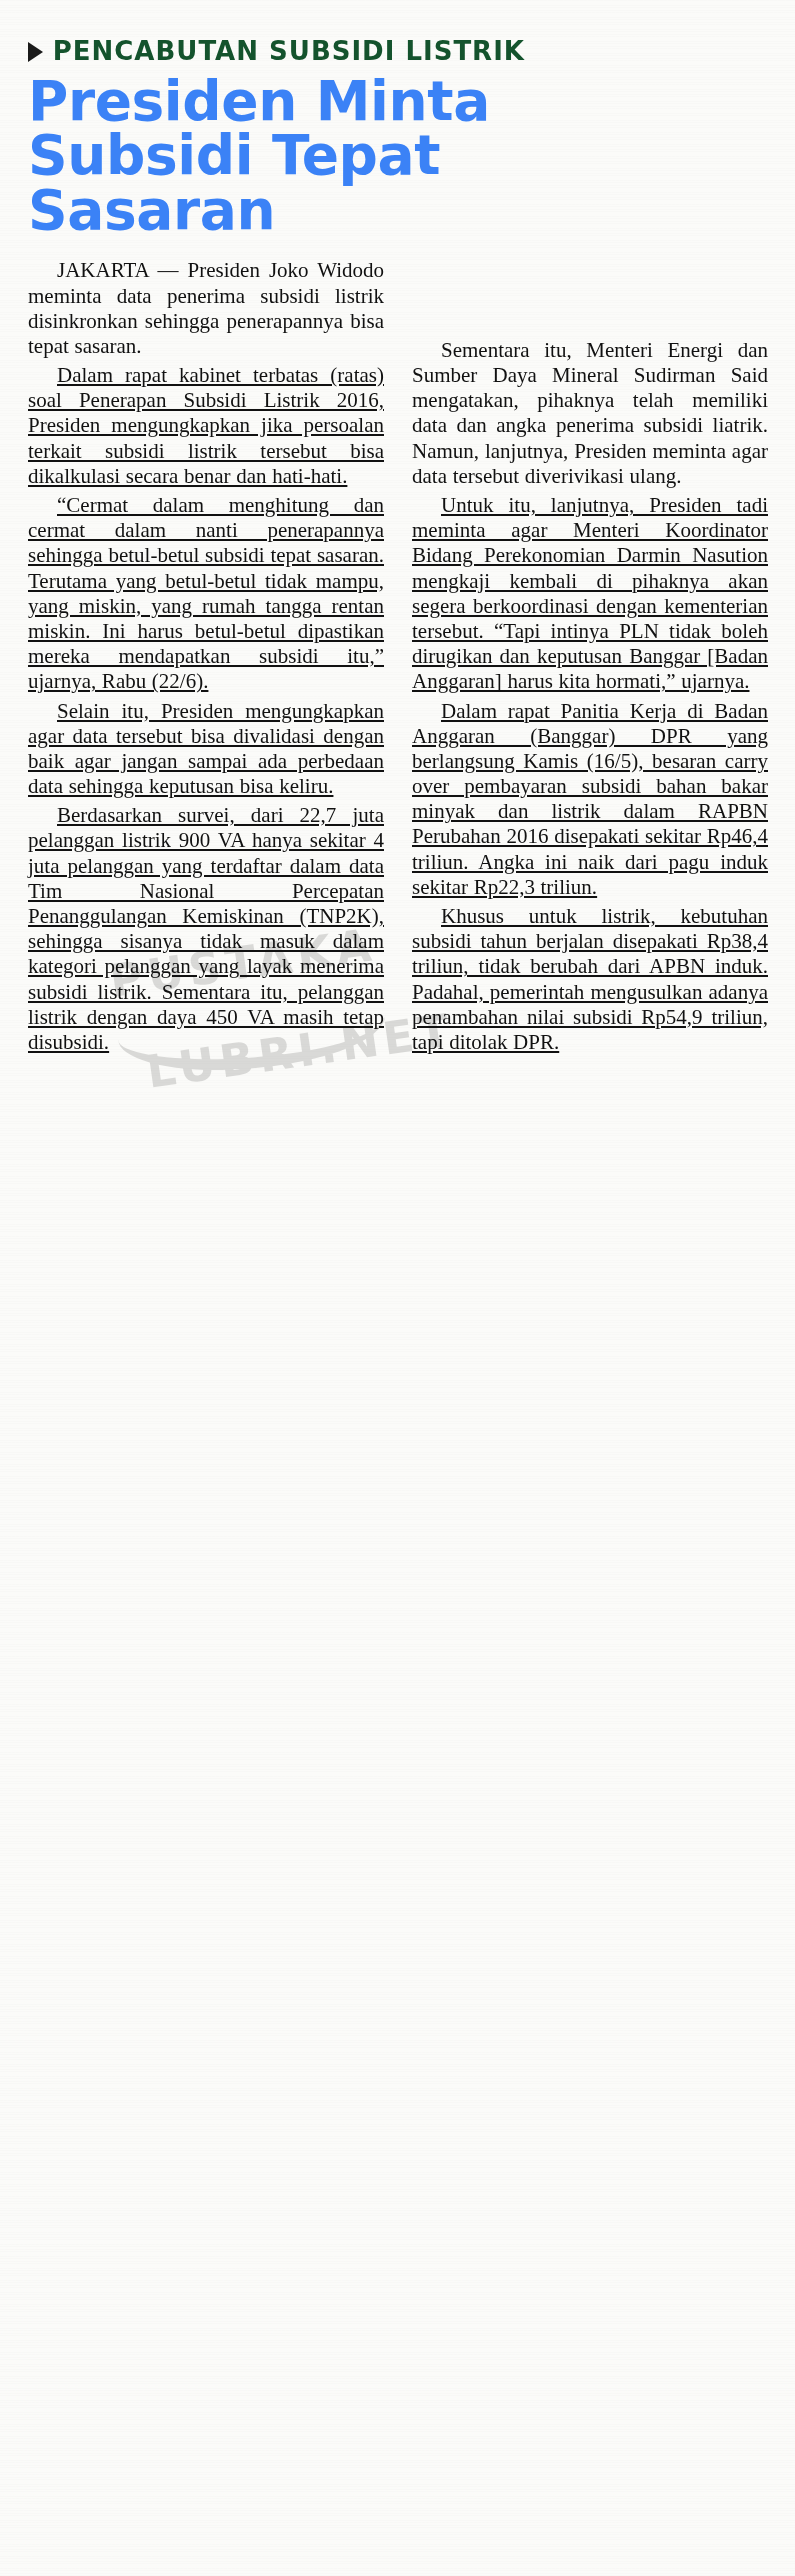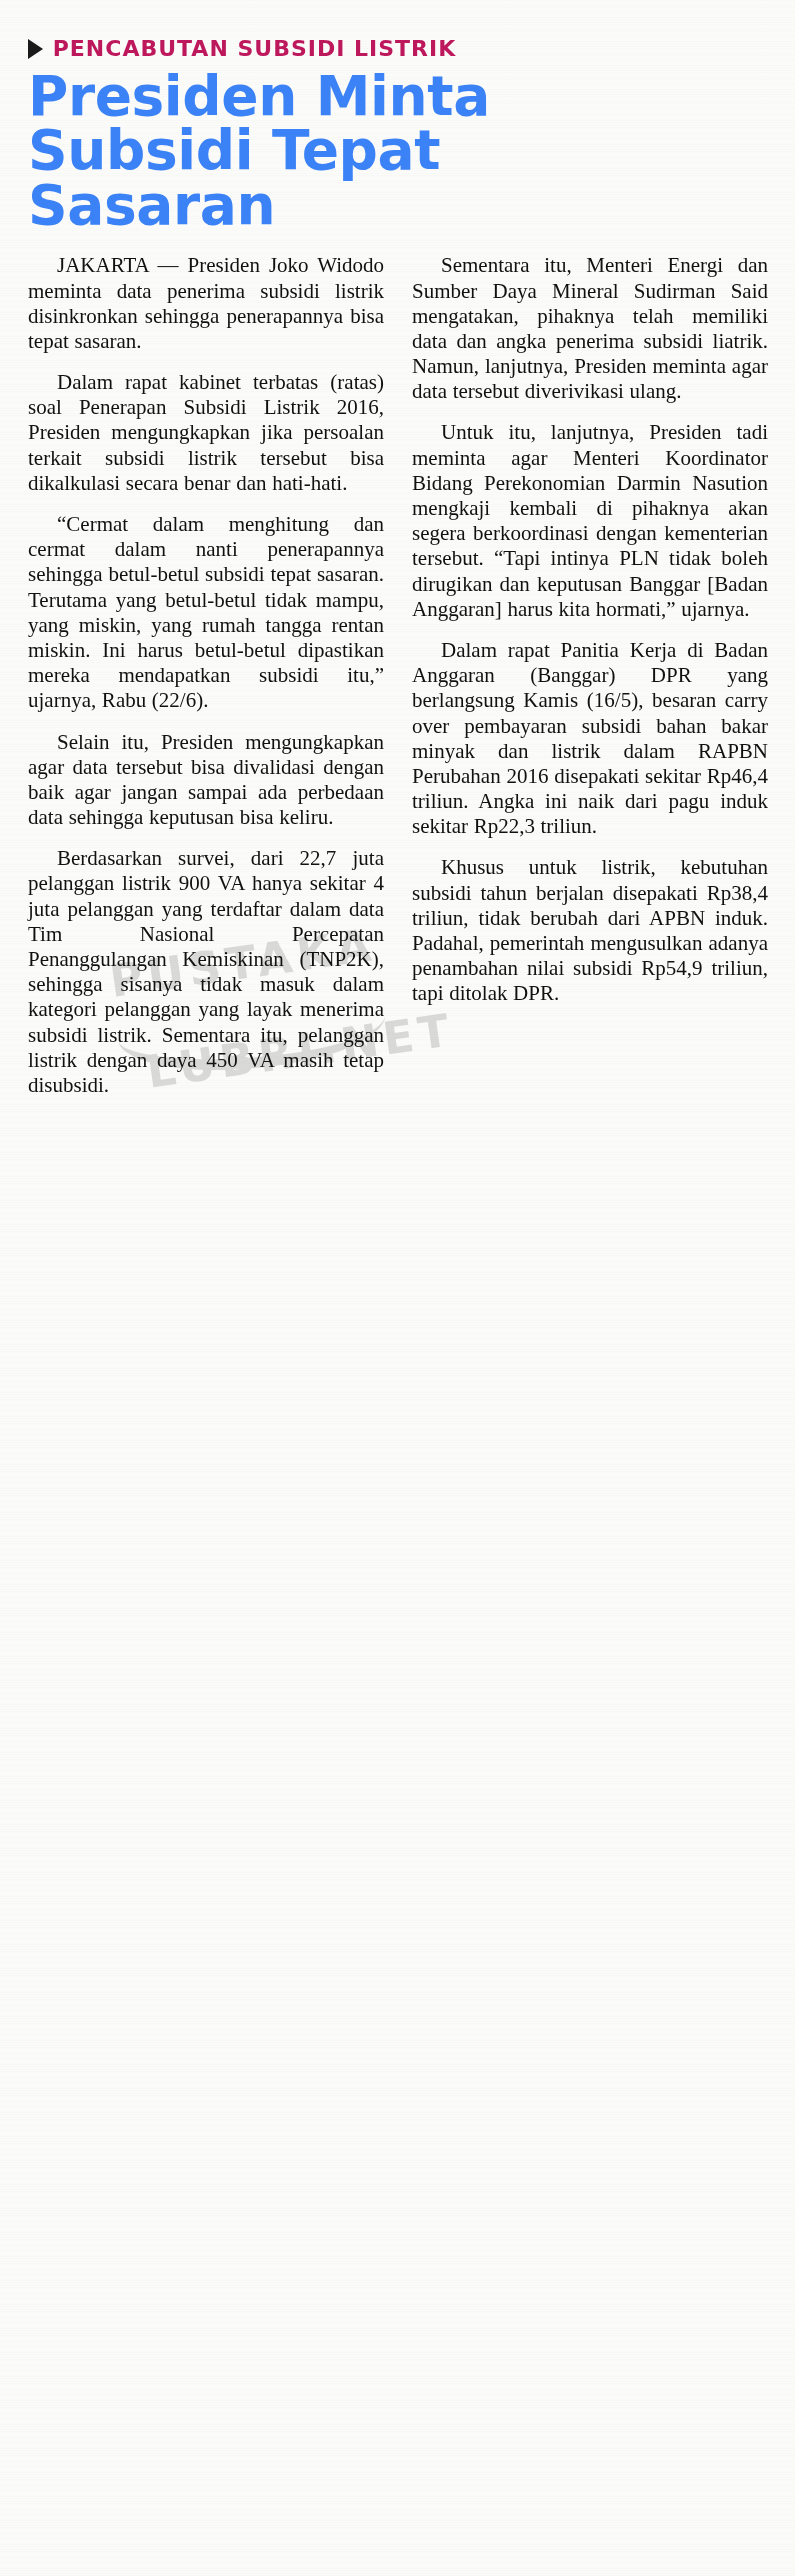--- a/index.html
+++ b/index.html
@@ -50,58 +50,59 @@
     height: 0;
     border-top: 10.6px solid transparent;
     border-bottom: 10.6px solid transparent;
     border-left: 15.4px solid #1a1a1a;
     flex: 0 0 auto;
     margin-top: 1.6px;
   }
   .kicker-text {
     font-family: "DejaVu Sans", sans-serif;
     font-weight: bold;
-    font-size: 22px;
+    font-size: 26px;
     letter-spacing: 1px;
-    color: #be185d;
+    color: #14532d;
     text-transform: uppercase;
   }
   
   .headline {
     font-family: "DejaVu Sans", sans-serif;
     font-weight: bold;
     font-size: 55px;
     line-height: 0.99;
     letter-spacing: -0.4px;
     color: #3b82f6;
     margin: 6.5px 0 21px 0;
     max-width: 504px;
   }
   
   .columns {
     display: flex;
     gap: 28px;
-    align-items: flex-start;
+    align-items: flex-end;
   }
   .col {
     width: 356px;
     flex: 0 0 356px;
   }
   p.para {
     margin: 0;
     font-size: 21px;
     line-height: 1.2;
     text-align: justify;
     text-indent: 29px;
     hyphens: auto;
     -webkit-hyphens: auto;
     word-spacing: 0.4px;
   }
   p.para + p.para {
-    margin-top: 16px;
+    margin-top: 4px;
+    text-decoration: underline;
   }
   p.first {
     text-indent: 29px;
   }
   .credit {
     font-style: italic;
   }
   
   .watermark {
     position: absolute;

